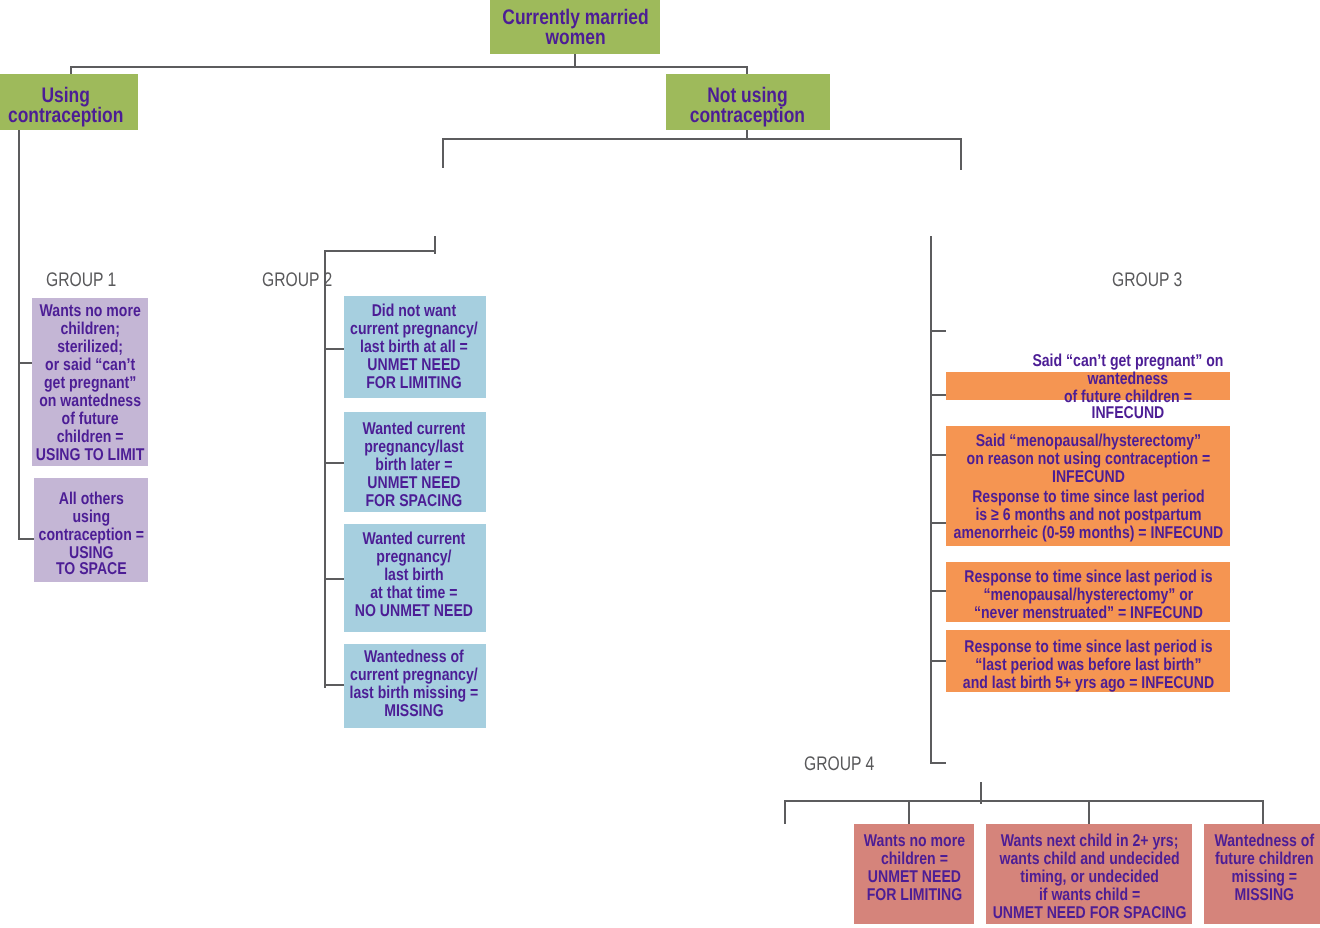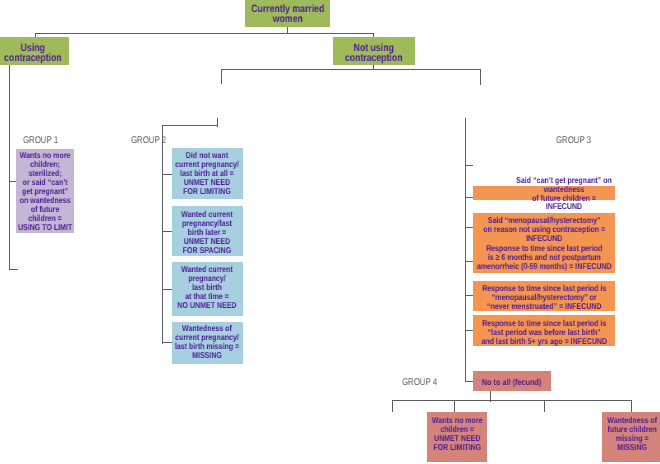--- a/index.html
+++ b/index.html
@@ -60,33 +60,37 @@
 women</span>
     </div>
 <div class="box green" style="left:-2.0px;top:37.0px;width:70.5px;height:27.8px;align-items:center;">
       <span class="tx" style="font-size:10.60px;line-height:10.40px;width:121.5067%;transform:scaleX(0.823);position:relative;top:2.70px;">Using
 contraception</span>
     </div>
 <div class="box green" style="left:333.2px;top:37.4px;width:81.8px;height:27.8px;align-items:center;">
       <span class="tx" style="font-size:10.60px;line-height:10.40px;width:121.5067%;transform:scaleX(0.823);position:relative;top:2.40px;">Not using
 contraception</span>
     </div>
-<div class="box red" style="left:472.9px;top:371.3px;width:78.2px;height:20.2px;align-items:center;">
-      <span class="tx" style="font-size:8.70px;line-height:9.30px;width:119.0476%;transform:scaleX(0.84);position:relative;top:0.90px;">No to all (fecund)</span>
-    </div>
 <div class="box purple" style="left:16.0px;top:148.6px;width:57.8px;height:84.1px;align-items:center;">
       <span class="tx" style="font-size:8.55px;line-height:9.00px;width:121.3592%;transform:scaleX(0.824);position:relative;top:0.60px;">Wants no more
 children;
 sterilized;
 or said “can’t
 get pregnant”
 on wantedness
 of future
 children =
 USING TO LIMIT</span>
+    </div>
+<div class="box purple" style="left:16.7px;top:238.6px;width:57.1px;height:52.9px;align-items:center;">
+      <span class="tx" style="font-size:8.55px;line-height:8.85px;width:121.3592%;transform:scaleX(0.824);position:relative;top:1.70px;">All others
+using
+contraception =
+USING
+TO SPACE</span>
     </div>
 <div class="box blue" style="left:172.0px;top:147.5px;width:70.8px;height:51.6px;align-items:center;">
       <span class="tx" style="font-size:8.55px;line-height:8.88px;width:121.3592%;transform:scaleX(0.824);position:relative;top:-0.60px;">Did not want
 current pregnancy/
 last birth at all =
 UNMET NEED
 FOR LIMITING</span>
     </div>
 <div class="box blue" style="left:172.0px;top:206.1px;width:70.8px;height:49.5px;align-items:center;">
       <span class="tx" style="font-size:8.55px;line-height:8.95px;width:121.3592%;transform:scaleX(0.824);position:relative;top:2.00px;">Wanted current
@@ -131,20 +135,27 @@
       <span class="tx" style="font-size:8.55px;line-height:8.82px;width:121.3592%;transform:scaleX(0.824);position:relative;top:0.80px;">Response to time since last period is
 “last period was before last birth”
 and last birth 5+ yrs ago = INFECUND</span>
     </div>
 <div class="box red" style="left:427.4px;top:411.6px;width:59.7px;height:50.7px;align-items:flex-start;padding-top:4.3px;">
       <span class="tx" style="font-size:8.55px;line-height:8.90px;width:121.3592%;transform:scaleX(0.824);">Wants no more
 children =
 UNMET NEED
 FOR LIMITING</span>
     </div>
+<div class="box red" style="left:492.9px;top:411.6px;width:103.5px;height:50.7px;align-items:flex-start;padding-top:4.3px;">
+      <span class="tx" style="font-size:8.55px;line-height:8.90px;width:121.3592%;transform:scaleX(0.824);">Wants next child in 2+ yrs;
+wants child and undecided
+timing, or undecided
+if wants child =
+UNMET NEED  FOR SPACING</span>
+    </div>
 <div class="box red" style="left:602.4px;top:411.6px;width:59.6px;height:50.7px;align-items:flex-start;padding-top:4.3px;">
       <span class="tx" style="font-size:8.55px;line-height:8.90px;width:121.3592%;transform:scaleX(0.824);">Wantedness of
 future children
 missing =
 MISSING</span>
     </div>
 <div class="glabel" style="left:23.2px;top:134.8px;"><span>GROUP 1</span></div>
 <div class="glabel" style="left:131px;top:134.8px;"><span>GROUP 2</span></div>
 <div class="glabel" style="left:556.1px;top:134.8px;"><span>GROUP 3</span></div>
 <div class="glabel" style="left:402.1px;top:377.1px;"><span>GROUP 4</span></div>

